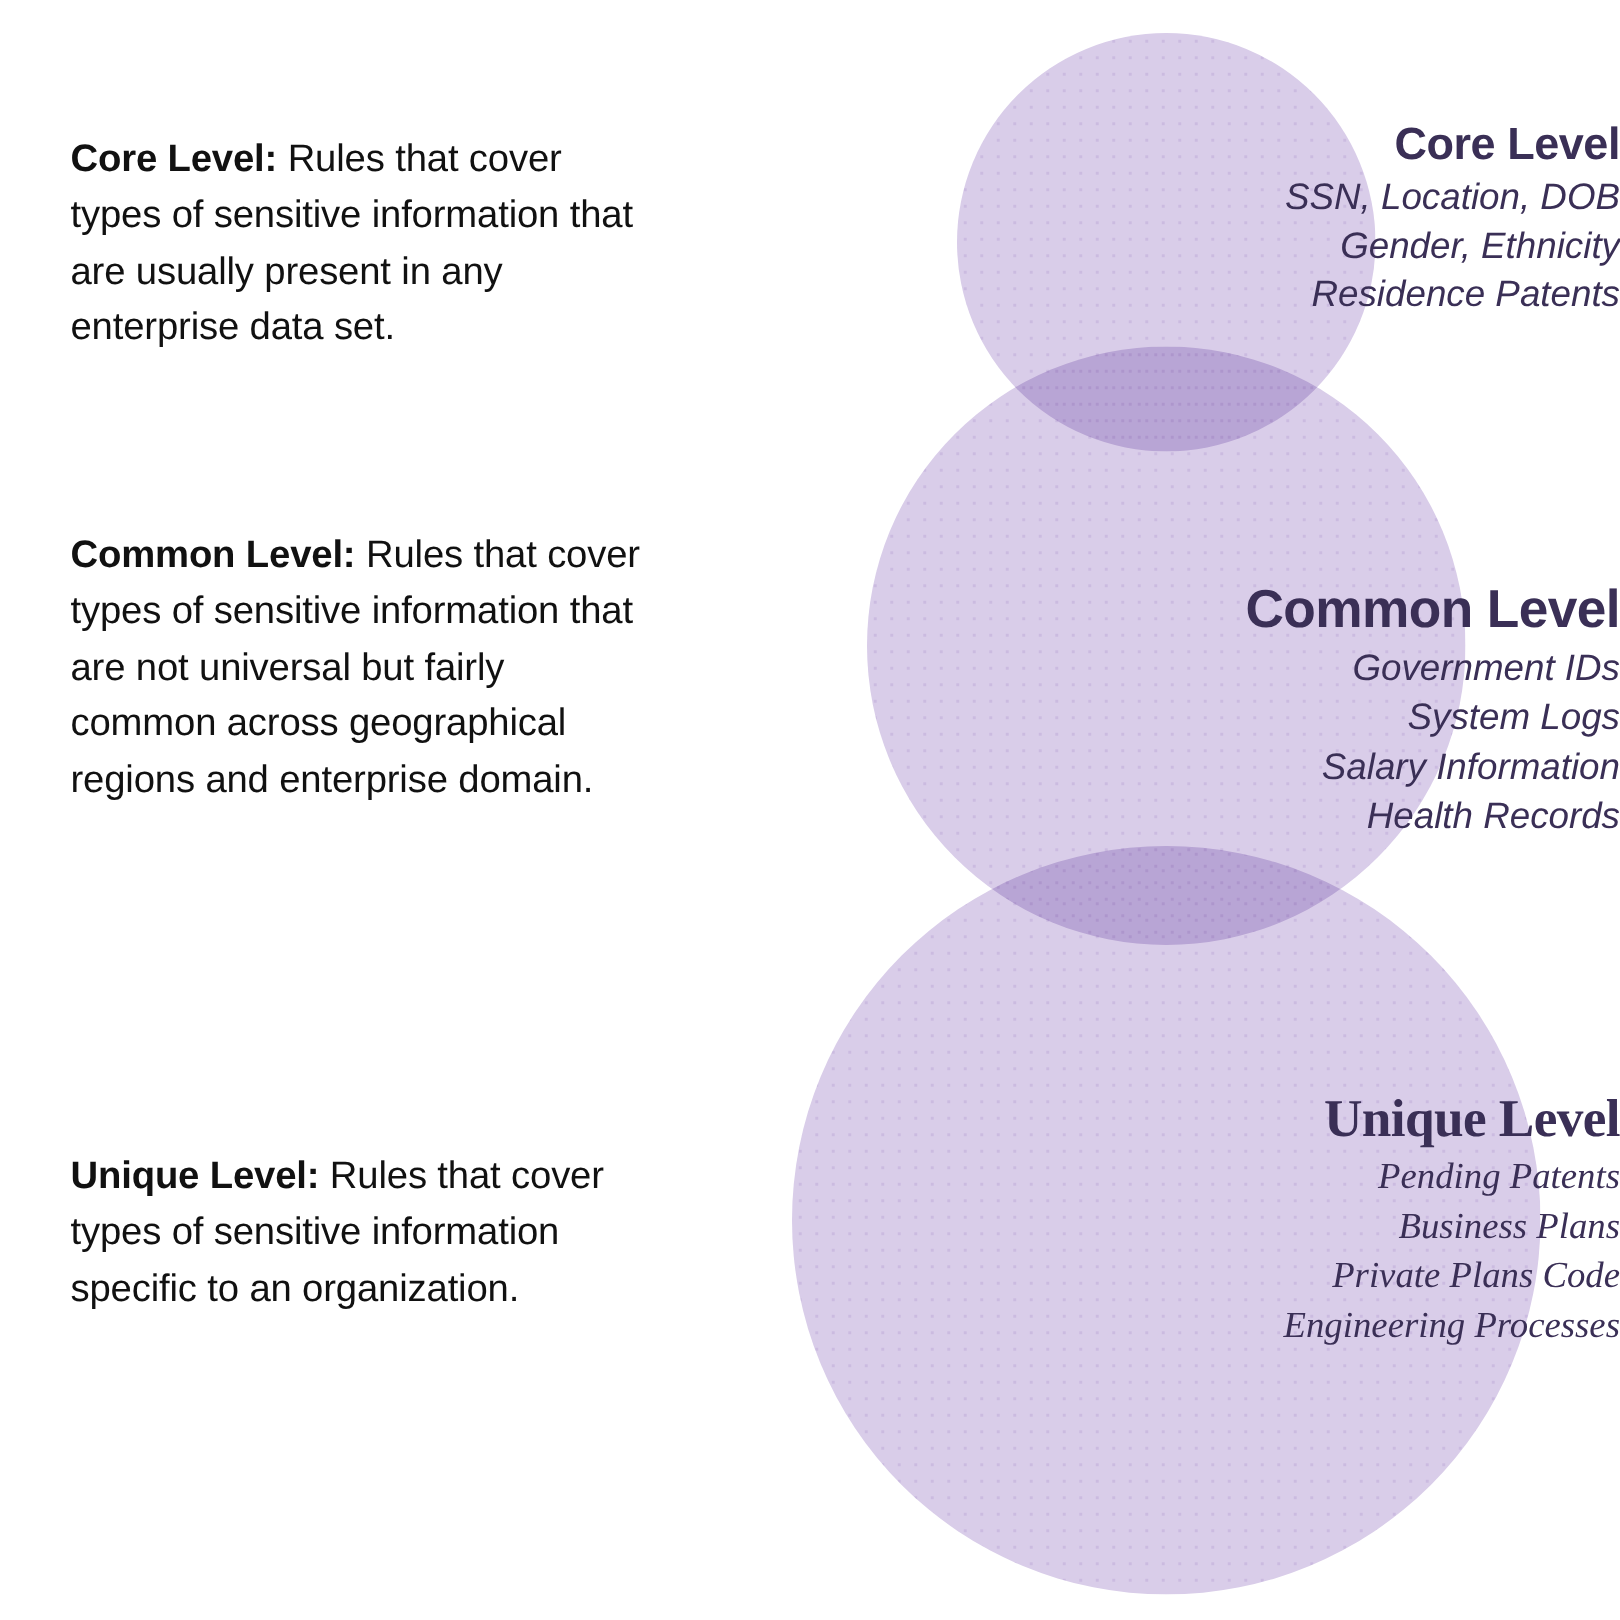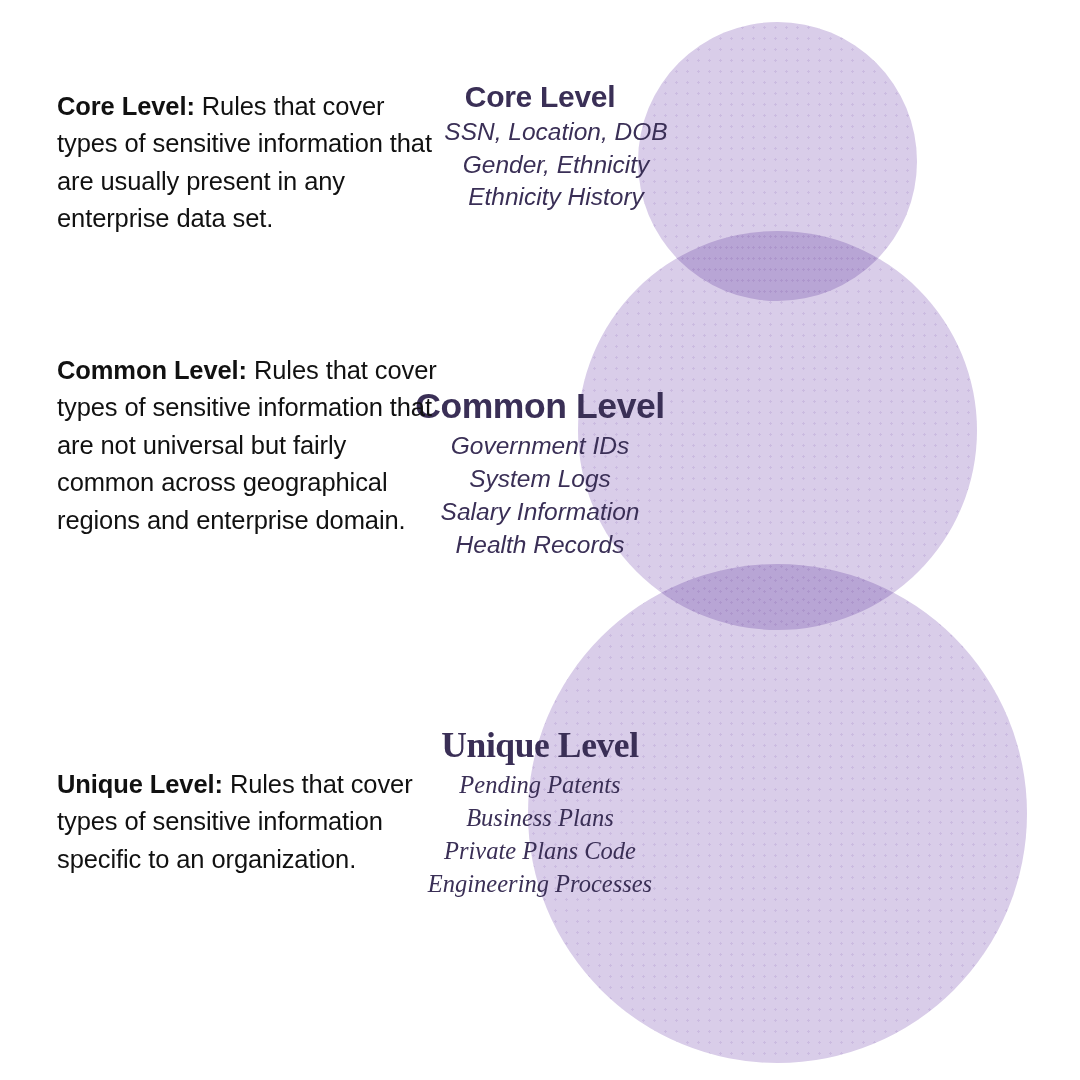--- a/index.html
+++ b/index.html
@@ -9,21 +9,21 @@
     background:#ffffff;
     font-family:"Liberation Sans", sans-serif;
     overflow:hidden;
     position:relative;
   }
   #canvas{position:relative;width:1080px;height:1080px;}
 
   
   .desc-col{
     position:absolute;
-    left:57px;
+    left:47px;
     top:0;
     width:400px;
     height:869px;
   }
   .desc{
     position:absolute;
     width:390px;
     color:#111111;
     font-size:25.5px;
     line-height:37.5px;
@@ -59,21 +59,21 @@
   }
   .circle-unique{
     left:528px;top:564px;
     width:499px;height:499px;
   }
 
   
   .labels{position:absolute;left:0;top:0;width:1080px;height:1080px;}
   .lbl{
     position:absolute;
-    text-align:center;
+    text-align:right;
     color:#3a2f56;
     left:0;width:1080px;
   }
   .lbl .title{
     font-weight:700;
     display:block;
   }
   .lbl .item{
     display:block;
     font-style:italic;
@@ -102,21 +102,21 @@
     <div class="circle circle-common"></div>
     <div class="circle circle-unique"></div>
   </div>
 
   <div class="labels">
 
     <div class="lbl lbl-core">
       <span class="title">Core Level</span>
       <span class="item">SSN, Location, DOB</span>
       <span class="item">Gender, Ethnicity</span>
-      <span class="item">Ethnicity History</span>
+      <span class="item">Residence Patents</span>
     </div>
 
     <div class="lbl lbl-common">
       <span class="title">Common Level</span>
       <span class="item">Government IDs</span>
       <span class="item">System Logs</span>
       <span class="item">Salary Information</span>
       <span class="item">Health Records</span>
     </div>
 

